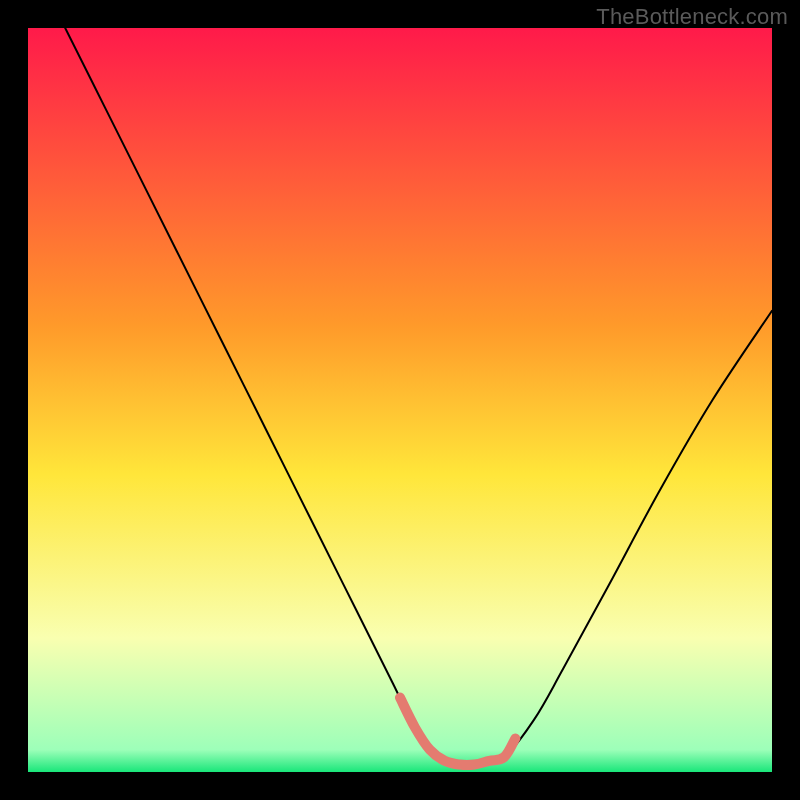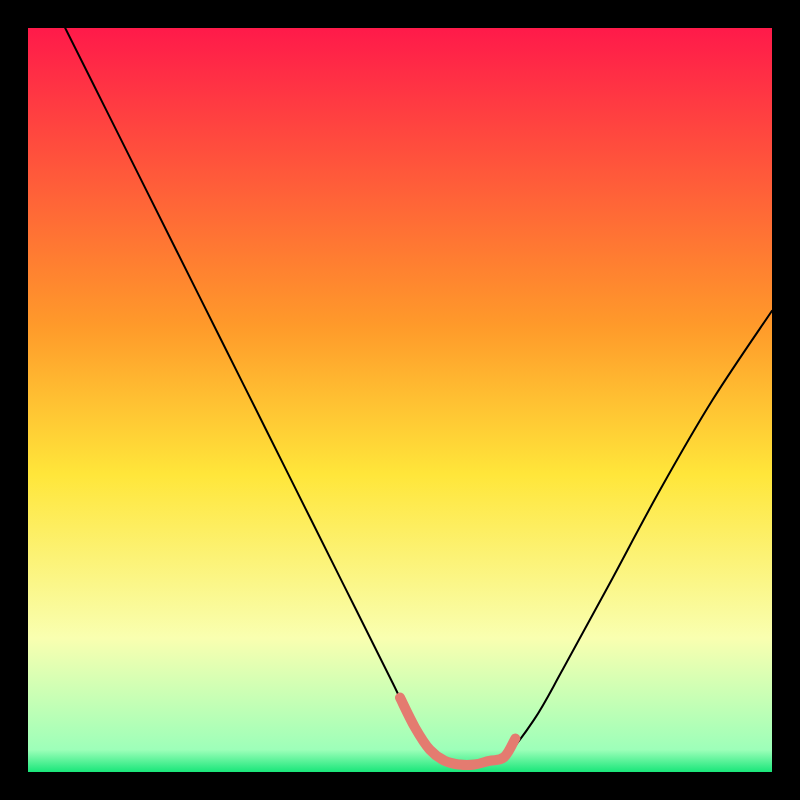--- a/index.html
+++ b/index.html
@@ -37,20 +37,21 @@
   .plot svg {
     display: block;
     width: 744px;
     height: 744px;
   }
 </style>
 </head>
 <body>
 
 <div class="frame">
+  <div class="watermark">TheBottleneck.com</div>
 
   <div class="plot">
     <svg id="chart-svg" viewBox="0 0 744 744">
       <defs>
         <linearGradient id="bg-grad" x1="0" y1="0" x2="0" y2="1">
             <stop offset="0%" stop-color="#ff1a4a"></stop>
             <stop offset="40%" stop-color="#ff9a2a"></stop>
             <stop offset="60%" stop-color="#ffe63a"></stop>
             <stop offset="82%" stop-color="#f9ffb0"></stop>
             <stop offset="97%" stop-color="#9dffb9"></stop>

